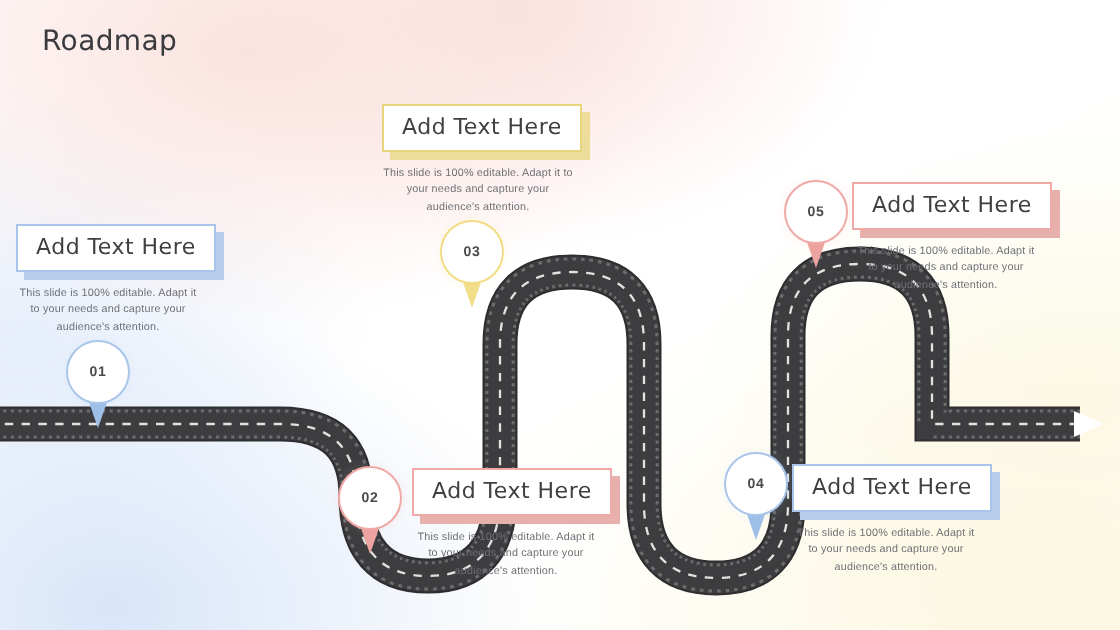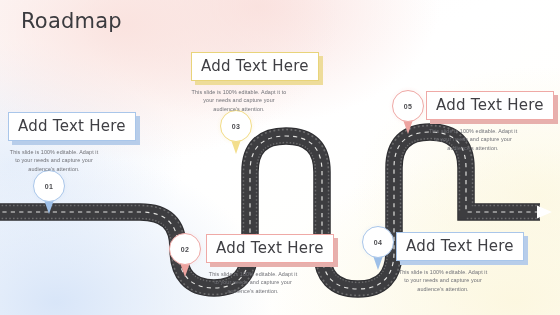--- a/index.html
+++ b/index.html
@@ -20,21 +20,21 @@
       radial-gradient(ellipse 260px 170px at 46% 2%,  rgba(249,221,218,.85) 0%, rgba(249,221,218,0) 70%),
       radial-gradient(ellipse 300px 210px at 10% 96%, rgba(214,228,248,.95) 0%, rgba(214,228,248,0) 72%),
       radial-gradient(ellipse 330px 210px at 92% 96%, rgba(252,247,223,.95) 0%, rgba(252,247,223,0) 74%),
       radial-gradient(ellipse 260px 180px at 96% 62%, rgba(252,248,226,.85) 0%, rgba(252,248,226,0) 72%),
       radial-gradient(ellipse 240px 170px at 2% 52%,  rgba(226,236,250,.80) 0%, rgba(226,236,250,0) 72%),
       linear-gradient(150deg,#fefcfc 0%,#ffffff 45%,#fffefa 100%);
   }
   
   #title{
     position:absolute;left:21px;top:9px;
-    font-size:21px;line-height:24px;font-weight:400;
+    font-size:14px;line-height:24px;font-weight:400;
     letter-spacing:.2px;color:#3b3b3f;
     font-family:"DejaVu Sans","Liberation Sans",sans-serif;
   }
   
   #road-svg{position:absolute;left:0;top:0;width:560px;height:315px;}
   
   .marker{position:absolute;width:34px;height:44px;}
   .marker .pin-head{
     position:absolute;left:0;top:0;width:32px;height:32px;border-radius:50%;
     background:#ffffff;box-sizing:border-box;
@@ -51,21 +51,21 @@
   }
   
   .callout{position:absolute;}
   .callout .hdr-wrap{position:relative;display:inline-block;}
   .callout .hdr-shadow{
     position:absolute;left:4px;top:4px;right:-4px;bottom:-4px;
   }
   .callout .hdr{
     position:relative;background:#ffffff;box-sizing:border-box;
     padding:4px 9px 5px 9px;
-    font-size:15px;color:#3f3f44;letter-spacing:.25px;white-space:nowrap;
+    font-size:11px;color:#3f3f44;letter-spacing:.25px;white-space:nowrap;
     font-family:"DejaVu Sans","Liberation Sans",sans-serif;
   }
   .callout .body{
     margin-top:7px;
     font-size:5.4px;line-height:8.4px;color:#6f7076;
     letter-spacing:.1px;
   }
   .callout.ctr .body{text-align:center;}
   .callout.ctr{text-align:center;}
 </style>

